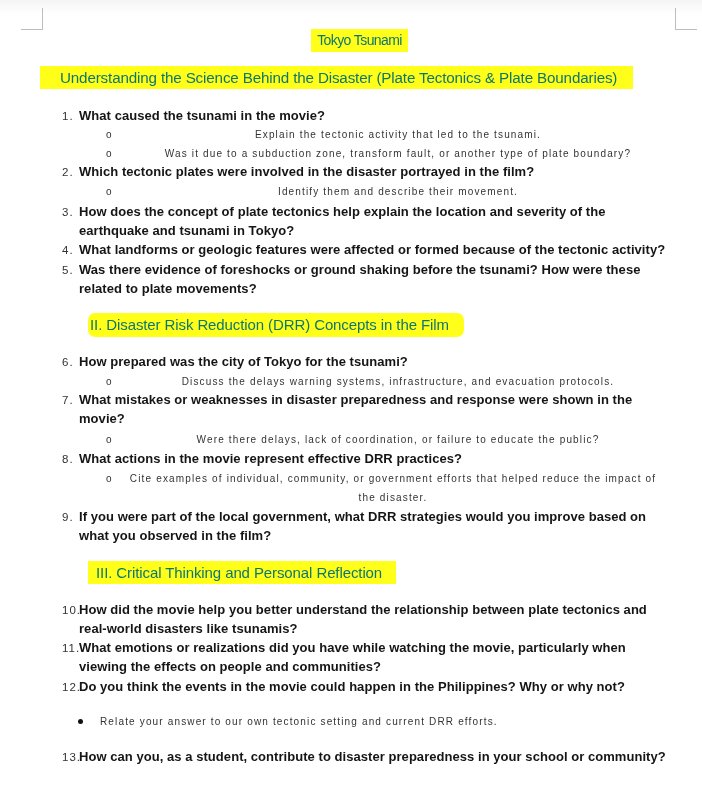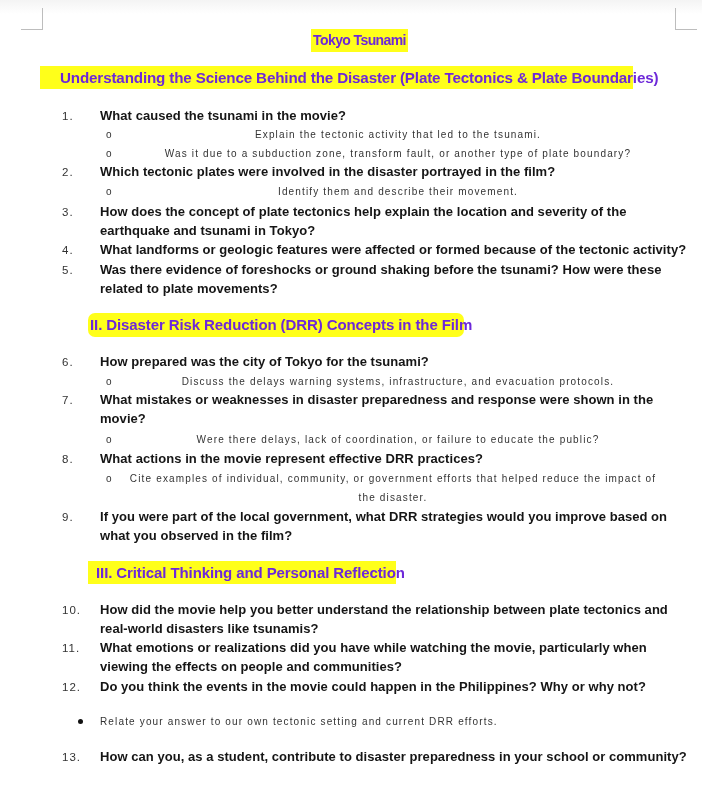--- a/index.html
+++ b/index.html
@@ -11,29 +11,29 @@
     position: relative;
   }
   .topshade {
     position: absolute; left: 0; top: 0; width: 702px; height: 14px;
     background: linear-gradient(#f4f4f4, #ffffff);
   }
   .corner { position: absolute; width: 21px; height: 21px; border-color: #bdbdbd; border-style: solid; border-width: 0; }
   .corner.left { left: 21px; top: 8px; border-right-width: 1.5px; border-bottom-width: 1.5px; }
   .corner.right { left: 675px; top: 8px; border-left-width: 1.5px; border-bottom-width: 1.5px; }
 
-  .hl { background: #ffff1a; position: absolute; font-weight: bold; color: #6d28d9; white-space: nowrap; }
+  .hl { background: #ffff1a; position: absolute; font-weight: normal; color: #0f766e; white-space: nowrap; }
   .title { left: 311px; top: 29px; height: 23px; width: 97px; font-size: 14px; line-height: 23px; text-align: center; letter-spacing: -0.6px; }
   .sec1 { left: 40px; top: 66px; height: 23px; width: 593px; font-size: 15.2px; line-height: 23px; padding-left: 20px; box-sizing: border-box; letter-spacing: -0.15px; }
   .sec2 { left: 88px; top: 313px; height: 24px; width: 376px; font-size: 15px; line-height: 24px; padding-left: 2px; box-sizing: border-box; letter-spacing: -0.1px; border-radius: 7px; }
   .sec3 { left: 88px; top: 561px; height: 23px; width: 308px; font-size: 15px; line-height: 23px; padding-left: 8px; box-sizing: border-box; letter-spacing: -0.1px; }
 
   .q { position: absolute; left: 62px; font-size: 13px; font-weight: bold; line-height: 18.5px; color: #151515; }
   .q .num { position: absolute; left: 0; font-weight: normal; font-size: 11.5px; color: #333; letter-spacing: 1px; }
-  .q .txt { display: block; margin-left: 38px; width: 600px; letter-spacing: 0.05px; }
+  .q .txt { display: block; margin-left: 17px; width: 600px; letter-spacing: 0.05px; }
 
   .sub { position: absolute; left: 106px; font-size: 10px; line-height: 19px; color: #333; letter-spacing: 1.15px; }
   .sub .bul { position: absolute; left: 0; top: 0; font-size: 10px; }
   .sub .txt { display: block; margin-left: 22px; width: 540px; text-align: center; }
 
   .dot-item { position: absolute; left: 78px; top: 712px; font-size: 10px; line-height: 19px; color: #333; letter-spacing: 1.15px; }
   .dot-item .bul { position: absolute; left: 0; top: 7px; width: 5px; height: 5px; border-radius: 50%; background: #111; }
   .dot-item .txt { display: block; margin-left: 22px; white-space: nowrap; }
 </style>
 </head>

